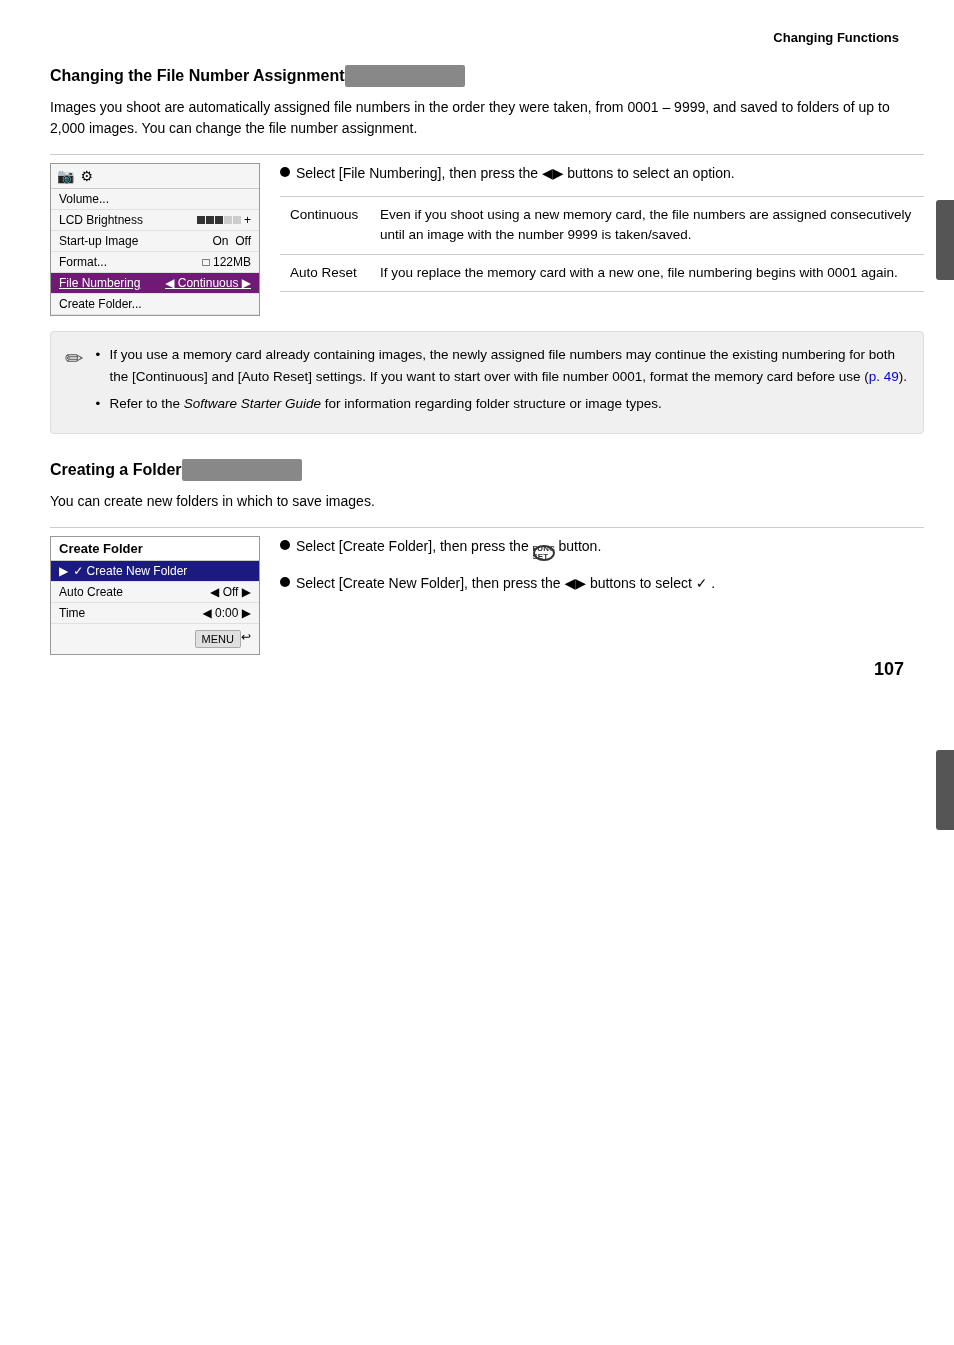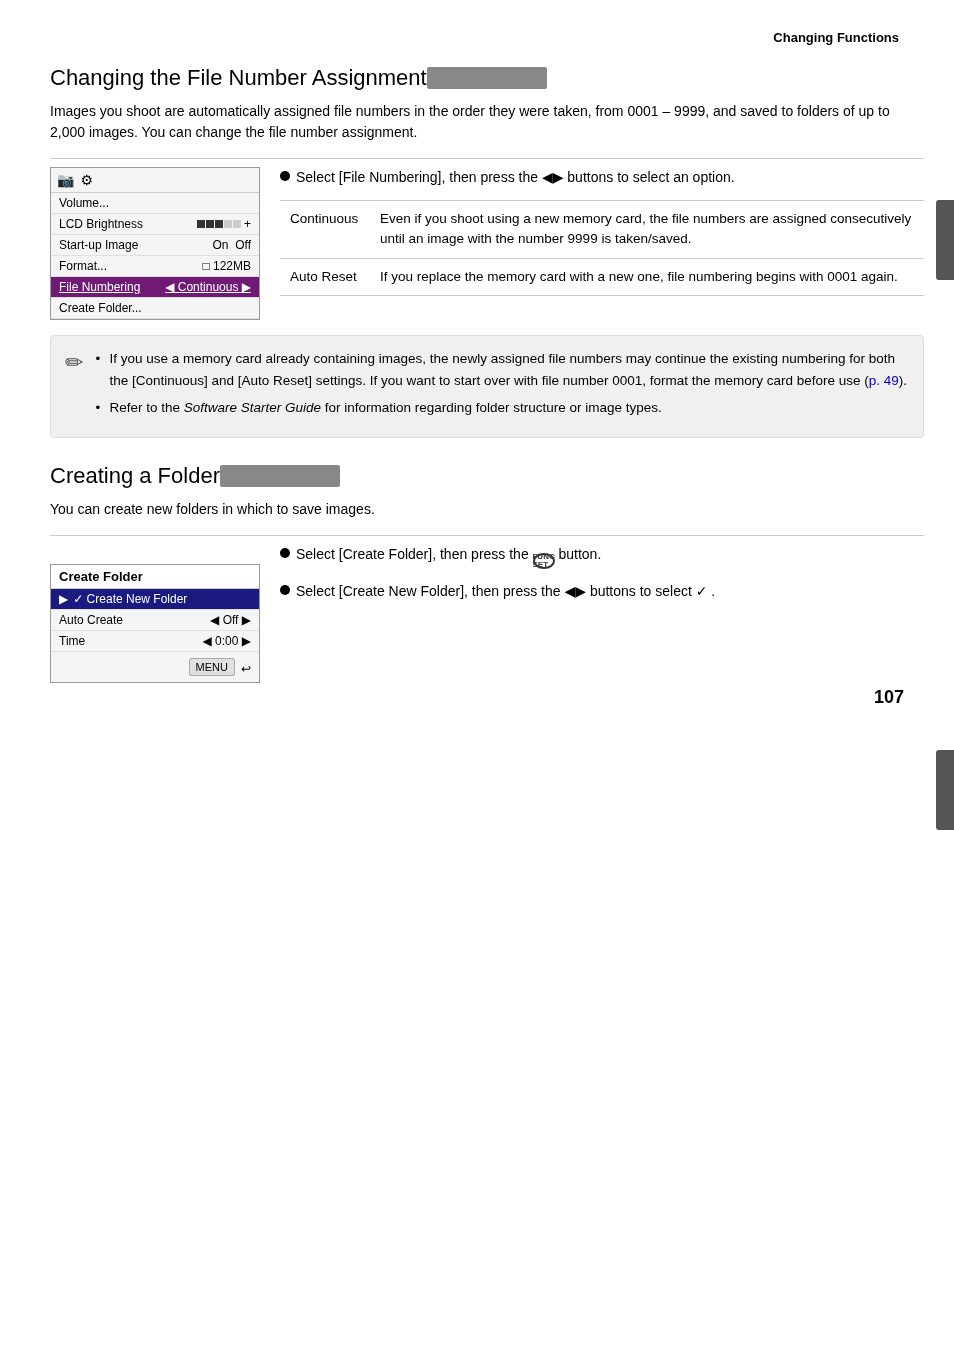--- a/index.html
+++ b/index.html
@@ -42,22 +42,22 @@
     .page-header {
       text-align: right;
       font-size: 13px;
       font-weight: bold;
       margin-bottom: 20px;
       padding-right: 25px;
     }
 
     
     .section-title {
-      font-size: 22px;
-      font-weight: normal;
+      font-size: 16px;
+      font-weight: bold;
       margin-bottom: 10px;
       display: flex;
       align-items: center;
     }
     .section-title-bar {
       display: inline-block;
       height: 22px;
       width: 120px;
       background: #888;
       border-radius: 2px;
@@ -224,21 +224,20 @@
     }
 
     
     .create-folder-screen {
       width: 210px;
       min-width: 210px;
       border: 1px solid #999;
       background: #f5f5f5;
       font-size: 12px;
       padding: 0;
-      margin-top: 20px;
     }
     .cf-title-bar {
       background: #fff;
       border-bottom: 1px solid #ccc;
       padding: 4px 8px;
       font-size: 13px;
       font-weight: bold;
     }
     .cf-row {
       display: flex;
@@ -255,22 +254,21 @@
     .cf-row-label { flex: 1; }
     .cf-row-value {
       display: flex;
       align-items: center;
       gap: 3px;
     }
     .cf-menu-bar {
       display: flex;
       justify-content: flex-end;
       padding: 6px 8px;
-      gap: 6px;
-      align-items: flex-end;
+      gap: 0;
     }
     .menu-btn {
       background: #e0e0e0;
       border: 1px solid #aaa;
       padding: 2px 6px;
       font-size: 11px;
       border-radius: 2px;
     }
 
     .func-set-icon {

